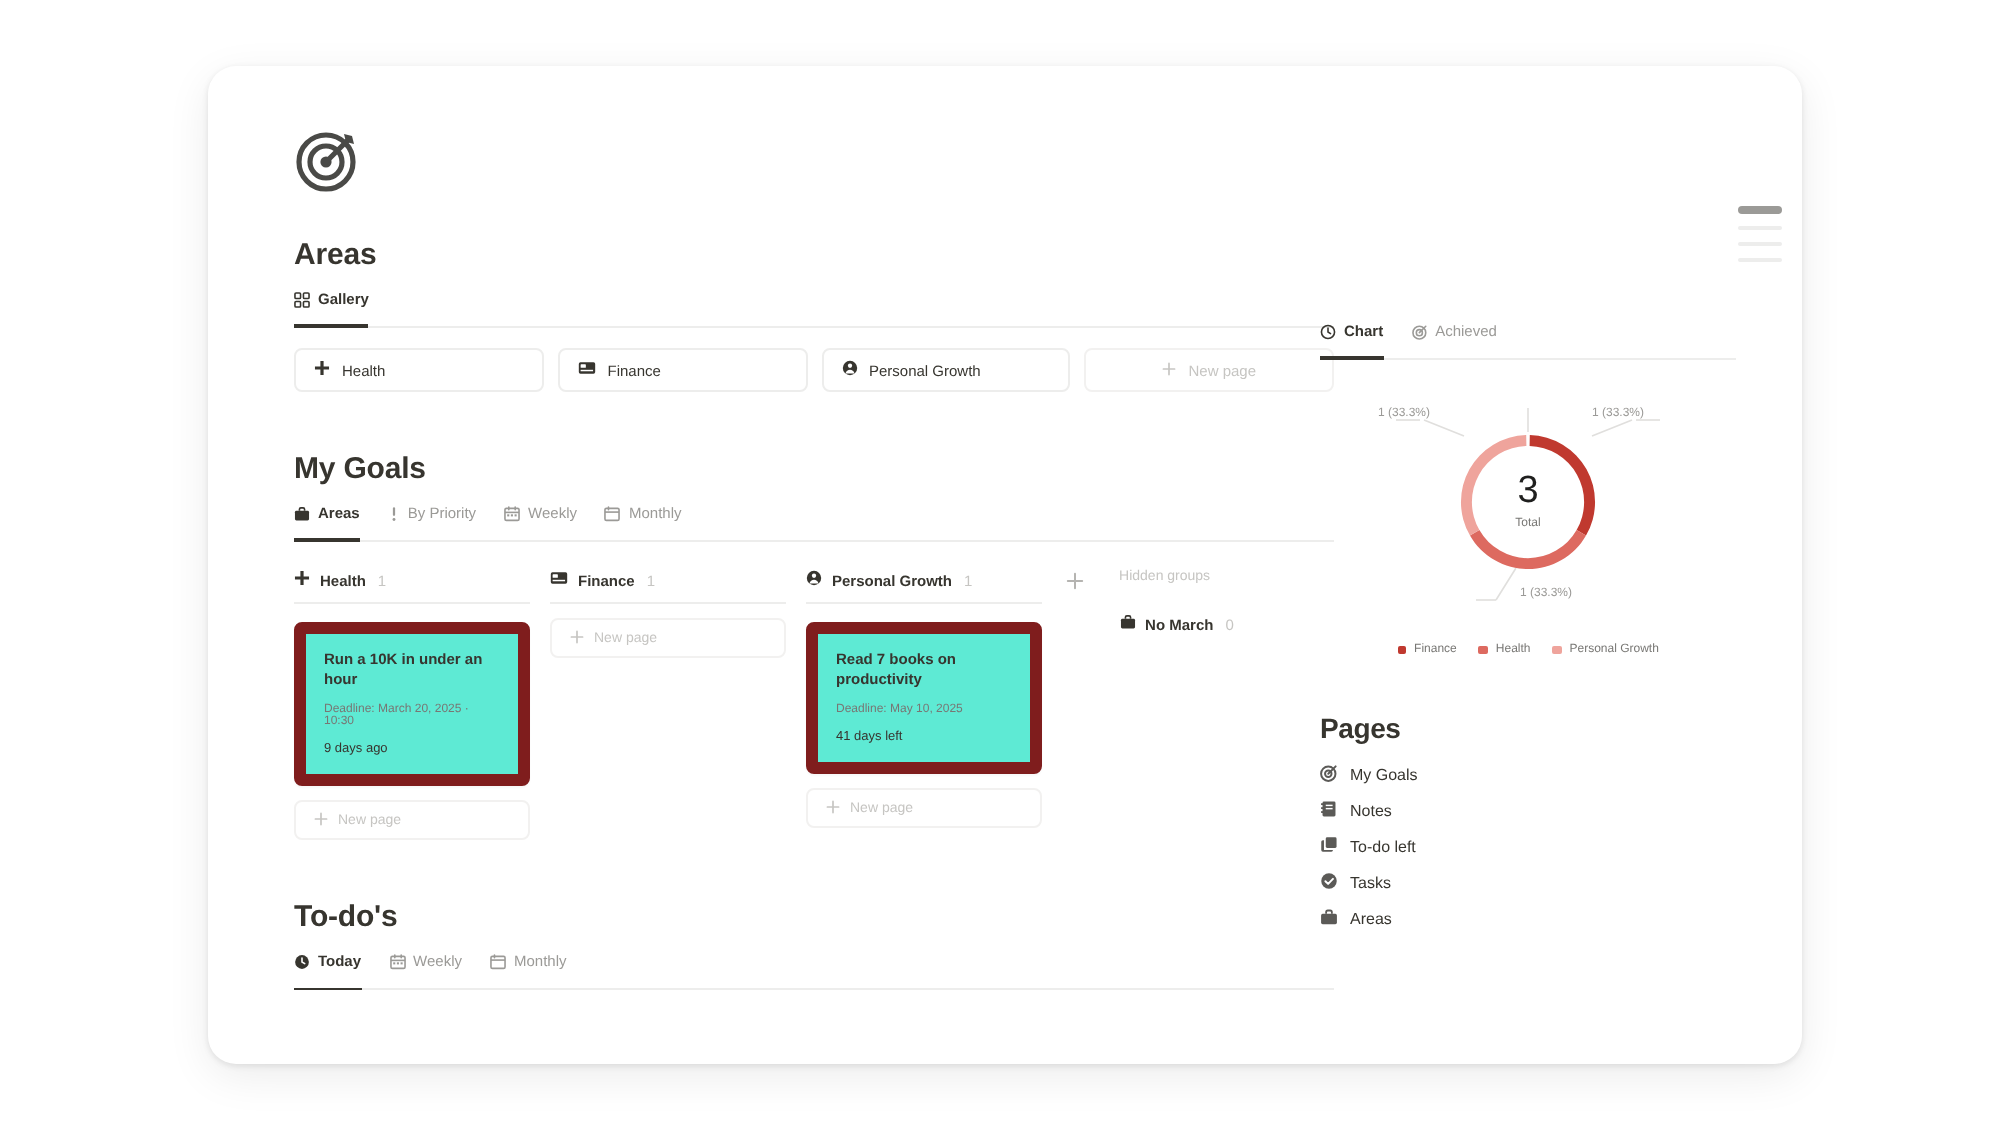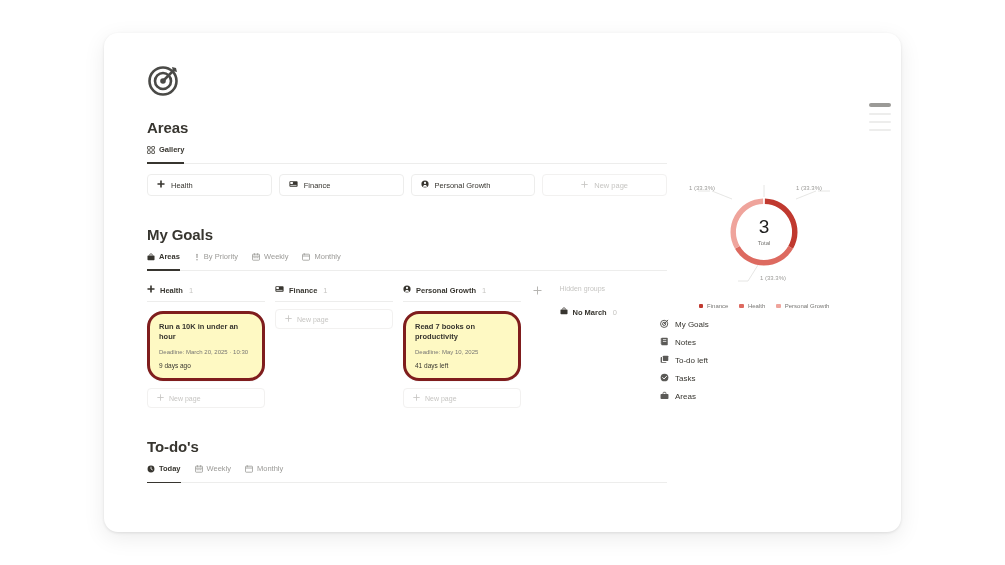--- a/index.html
+++ b/index.html
@@ -74,22 +74,22 @@
   
   .board { display: flex; margin-top: 14px; gap: 10px; }
   .board-col { width: 118px; flex: none; }
   .col-head {
     display: flex; align-items: center; gap: 5px;
     font-size: 7.5px; color: #37352f; font-weight: 600;
     padding-bottom: 6px; border-bottom: 1px solid #ededec;
   }
   .col-count { color: #c6c5c2; font-weight: 400; margin-left: 1px; }
   .card {
-    margin-top: 9px; border: 3px solid #7f1d1d; border-radius: 16px;
-    padding: 8px 9px 9px; background: #fef9c3;
+    margin-top: 9px; border: 6px solid #7f1d1d; border-radius: 4px;
+    padding: 8px 9px 9px; background: #5eead4;
     box-shadow: 0 1px 1px rgba(15,15,15,0.03);
     cursor: pointer;
   }
   .card-title { font-size: 7.5px; font-weight: 600; color: #37352f; line-height: 1.35; }
   .card-meta { font-size: 6px; color: #787774; margin-top: 7px; }
   .card-sub { font-size: 6.5px; color: #37352f; margin-top: 7px; }
   .newpage-card {
     margin-top: 7px; border: 1px solid #f2f1f0; border-radius: 4px;
     height: 20px; display: flex; align-items: center; gap: 5px;
     padding: 0 9px; font-size: 7px; color: #c6c5c2; cursor: pointer;
@@ -382,20 +382,41 @@
             <path d="M2.8 0.7v1.6" stroke="#9b9a97" stroke-width="1" stroke-linecap="round"></path>
           </svg>
         </span>
         <span>Monthly</span>
       </div>
     </div>
 
   </div>
 
   <div class="rail">
+    <div class="rail-tabs">
+      <div class="viewtab active">
+        <span>
+          <svg width="8" height="8" viewBox="0 0 10 10">
+            <circle cx="5" cy="5" r="4.1" fill="none" stroke="#37352f" stroke-width="1"></circle>
+            <path d="M5 2.6V5l1.6 1" stroke="#37352f" stroke-width="1" fill="none" stroke-linecap="round"></path>
+          </svg>
+        </span>
+        <span>Chart</span>
+      </div>
+      <div class="viewtab">
+        <span>
+          <svg width="8" height="8" viewBox="0 0 10 10">
+            <circle cx="4.6" cy="5.4" r="4" fill="none" stroke="#9b9a97" stroke-width="1"></circle>
+            <circle cx="4.6" cy="5.4" r="1.9" fill="none" stroke="#9b9a97" stroke-width="1"></circle>
+            <path d="M4.6 5.4L8.6 1.4" stroke="#9b9a97" stroke-width="1" stroke-linecap="round"></path>
+          </svg>
+        </span>
+        <span>Achieved</span>
+      </div>
+    </div>
 
     <div class="chart-wrap">
       <svg viewBox="0 0 208 120" width="208" height="120">
 
         <path d="M104 20 L104 8" stroke="#e0dfdd" stroke-width="0.8" fill="none"></path>
         <path d="M72 22 L52 14" stroke="#e0dfdd" stroke-width="0.8" fill="none"></path>
         <path d="M50 14 L38 14" stroke="#e0dfdd" stroke-width="0.8" fill="none"></path>
         <path d="M136 22 L156 14" stroke="#e0dfdd" stroke-width="0.8" fill="none"></path>
         <path d="M158 14 L170 14" stroke="#e0dfdd" stroke-width="0.8" fill="none"></path>
         <path d="M98 88 L88 104" stroke="#e0dfdd" stroke-width="0.8" fill="none"></path>
@@ -429,20 +450,21 @@
       <div class="legend-item">
         <span class="legend-swatch" style="background: rgb(221, 106, 96);"></span>
         <span>Health</span>
       </div>
       <div class="legend-item">
         <span class="legend-swatch" style="background: rgb(239, 164, 156);"></span>
         <span>Personal Growth</span>
       </div>
     </div>
 
+    <div class="pages-head">Pages</div>
     <div class="pages-list">
       <div class="page-item">
         <span>
           <svg width="9" height="9" viewBox="0 0 10 10">
             <circle cx="4.6" cy="5.4" r="4" fill="none" stroke="#5b5a57" stroke-width="1.1"></circle>
             <circle cx="4.6" cy="5.4" r="1.8" fill="none" stroke="#5b5a57" stroke-width="1.1"></circle>
             <path d="M4.6 5.4L8.7 1.3" stroke="#5b5a57" stroke-width="1.1" stroke-linecap="round"></path>
           </svg>
         </span>
         <span>My Goals</span>

